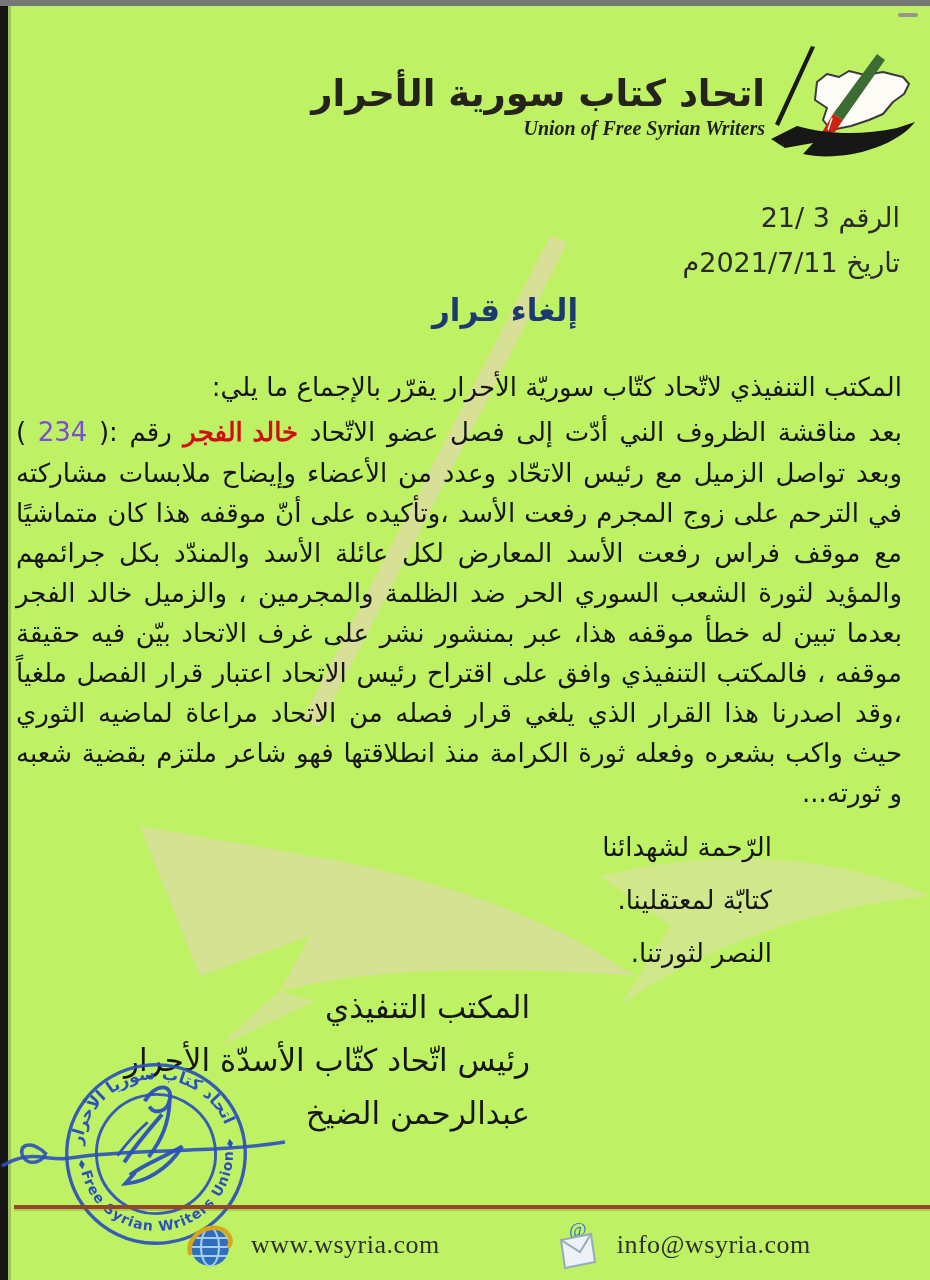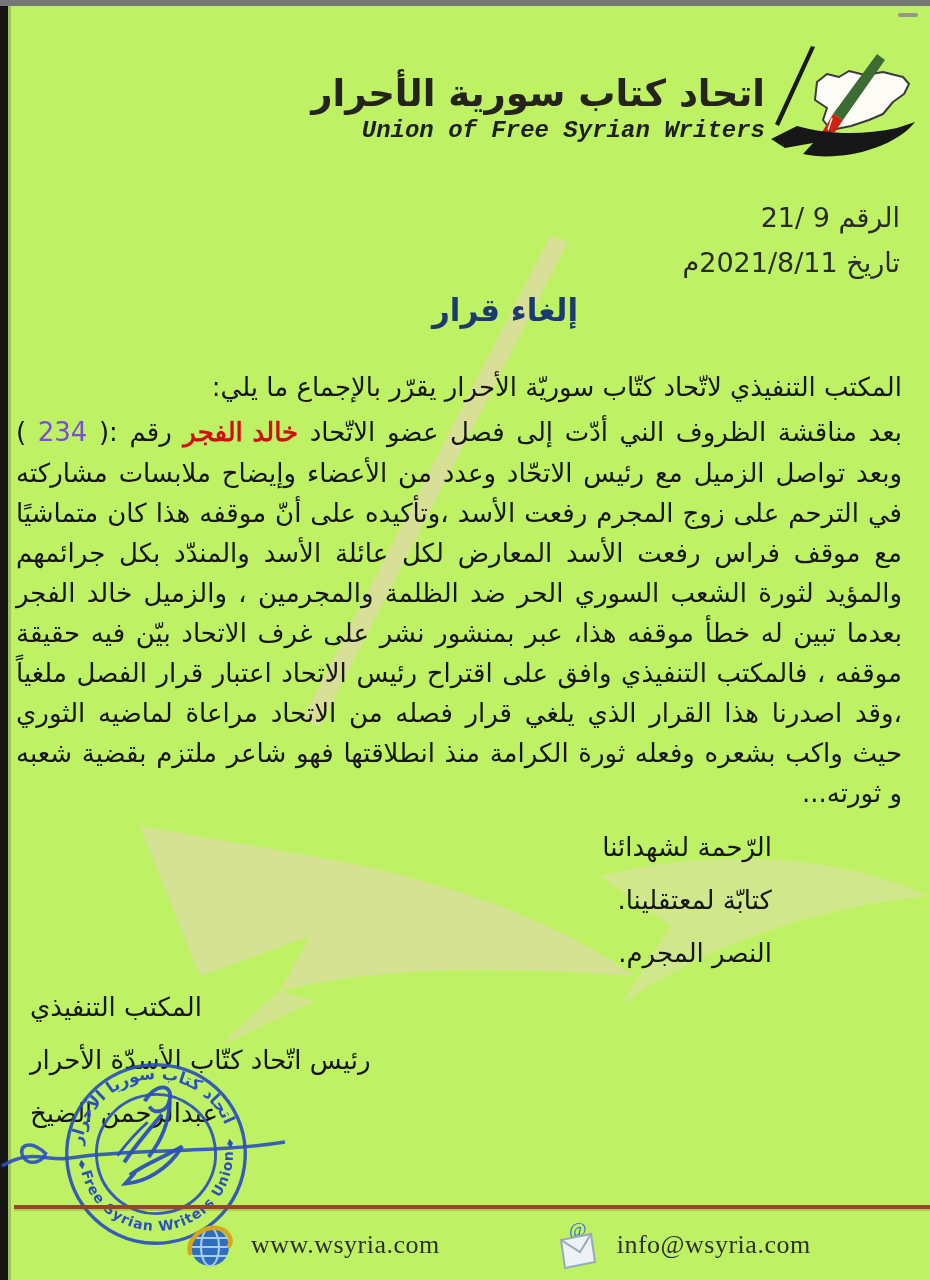--- a/index.html
+++ b/index.html
@@ -15,37 +15,37 @@
   
   .edge-left{position:absolute;left:0;top:0;width:8px;height:1280px;background:#151515;}
   .edge-left:after{content:"";position:absolute;left:8px;top:0;width:3px;height:1280px;background:rgba(60,50,40,.25);}
   .smudge-tr{position:absolute;left:898px;top:7px;width:20px;height:4px;background:#9a968c;border-radius:2px;}
   
   .wm{position:absolute;pointer-events:none;}
   
   .letterhead{position:absolute;top:38px;left:0;width:930px;height:130px;}
   .org-names{position:absolute;right:165px;top:28px;text-align:right;}
   .org-ar{font-size:37px;font-weight:bold;color:#26221c;letter-spacing:-1px;}
-  .org-en{font-family:Liberation Mono, monospace;font-style:italic;font-weight:bold;font-size:24px;color:#1f1f1f;margin-top:2px;}
+  .org-en{font-family:Liberation Serif, serif;font-style:italic;font-weight:bold;font-size:20px;color:#1f1f1f;margin-top:2px;}
   .logo{position:absolute;right:10px;top:0px;}
   
   .meta{position:absolute;top:196px;right:30px;text-align:right;direction:rtl;font-size:27px;color:#2a2a2a;}
   .meta .line{margin-bottom:14px;letter-spacing:.5px;}
   
   .doc-title{position:absolute;top:286px;left:0;width:930px;text-align:center;padding-left:80px;box-sizing:border-box;
     font-size:31px;font-weight:bold;color:#1d3a70;margin:0;}
   
   .bodywrap{position:absolute;top:360px;right:28px;left:16px;direction:rtl;text-align:justify;font-size:26px;line-height:40px;color:#161616;}
   .bodywrap p{margin:0 0 8px 0;}
   .intro{line-height:42px;margin-bottom:4px !important;}
   .red{color:#d01010;font-weight:bold;font-family:Liberation Serif, serif;}
   .purple{color:#7a4fd4;}
   .slogans{margin-top:14px;margin-right:130px;}
   .slogans p{margin:0 0 13px 0;line-height:40px;text-align:right;}
-  .signature{margin-top:14px;width:500px;margin-right:372px;text-align:left;font-size:26px;}
+  .signature{margin-top:14px;width:500px;margin-right:372px;text-align:right;font-size:31px;}
   .signature div{margin-bottom:13px;line-height:40px;}
   
   .stamp{position:absolute;left:60px;top:1052px;transform:rotate(-8deg);}
   .sigstroke{position:absolute;left:0;top:1090px;}
   
   .footer-line{position:absolute;left:14px;top:1199px;width:916px;height:4px;background:#8e4a26;box-shadow:0 2px 0 rgba(142,74,38,.25);}
   .footer{position:absolute;left:0;top:1208px;width:863px;height:62px;display:flex;align-items:center;}
   .footer .site{margin-left:185px;display:flex;align-items:center;gap:16px;}
   .footer .mail{margin-left:115px;display:flex;align-items:center;gap:16px;}
   .footer .txt{font-family:"Liberation Serif",serif;font-size:26px;color:#2f2f2f;letter-spacing:.5px;}
@@ -83,33 +83,33 @@
       <path d="M112,10 L120,16 L78,76 L68,70 Z" fill="#3c6b33"></path>
 
       <path d="M78,76 L68,70 L56,90 L70,88 Z" fill="#cc2211"></path>
       <path d="M67,74 L63,86" stroke="#fdfcf6" stroke-width="1.5" fill="none"></path>
 
       <path d="M6,95 L32,82 C60,90 95,92 132,84 L150,78 C128,106 72,118 38,110 L48,99 L20,104 Z" fill="#171717"></path>
     </svg>
   </header>
 
   <div class="meta">
-    <div class="line">الرقم 9 /21</div>
-    <div class="line">تاريخ 2021/8/11م</div>
+    <div class="line">الرقم 3 /21</div>
+    <div class="line">تاريخ 2021/7/11م</div>
   </div>
 
   <h1 class="doc-title">إلغاء قرار</h1>
 
   <div class="bodywrap">
     <p class="intro">المكتب التنفيذي لاتّحاد كتّاب سوريّة الأحرار يقرّر بالإجماع ما يلي:</p>
     <p class="mainpara"><span>بعد مناقشة الظروف الني أدّت إلى فصل عضو الاتّحاد </span><span class="red">خالد الفجر</span><span> رقم :( </span><span class="purple">234</span><span> ) وبعد تواصل الزميل مع رئيس الاتحّاد وعدد من الأعضاء وإيضاح ملابسات مشاركته في الترحم على زوج المجرم رفعت الأسد ،وتأكيده على أنّ موقفه هذا كان متماشيًا مع موقف فراس رفعت الأسد المعارض لكل عائلة الأسد والمندّد بكل جرائمهم والمؤيد لثورة الشعب السوري الحر ضد الظلمة والمجرمين ، والزميل خالد الفجر بعدما تبين له خطأ موقفه هذا، عبر بمنشور نشر على غرف الاتحاد بيّن فيه حقيقة موقفه ، فالمكتب التنفيذي وافق على اقتراح رئيس الاتحاد اعتبار قرار الفصل ملغياً ،وقد اصدرنا هذا القرار الذي يلغي قرار فصله من الاتحاد مراعاة لماضيه الثوري حيث واكب بشعره وفعله ثورة الكرامة منذ انطلاقتها فهو شاعر ملتزم بقضية شعبه و ثورته...</span></p>
     <div class="slogans">
       <p>الرّحمة لشهدائنا</p>
       <p>كتابّة لمعتقلينا.</p>
-      <p>النصر المجرم.</p>
+      <p>النصر لثورتنا.</p>
     </div>
     <div class="signature">
       <div>المكتب التنفيذي</div>
       <div>رئيس اتّحاد كتّاب الأسدّة الأحرار</div>
       <div>عبدالرحمن الضيخ</div>
     </div>
   </div>
 
   <svg class="sigstroke" width="290" height="130" viewBox="0 0 290 130">
     <path d="M2,70 C30,52 48,66 70,62 C130,52 210,58 285,46" stroke="#2b50bd" stroke-width="3.5" fill="none" opacity="0.9"></path>

